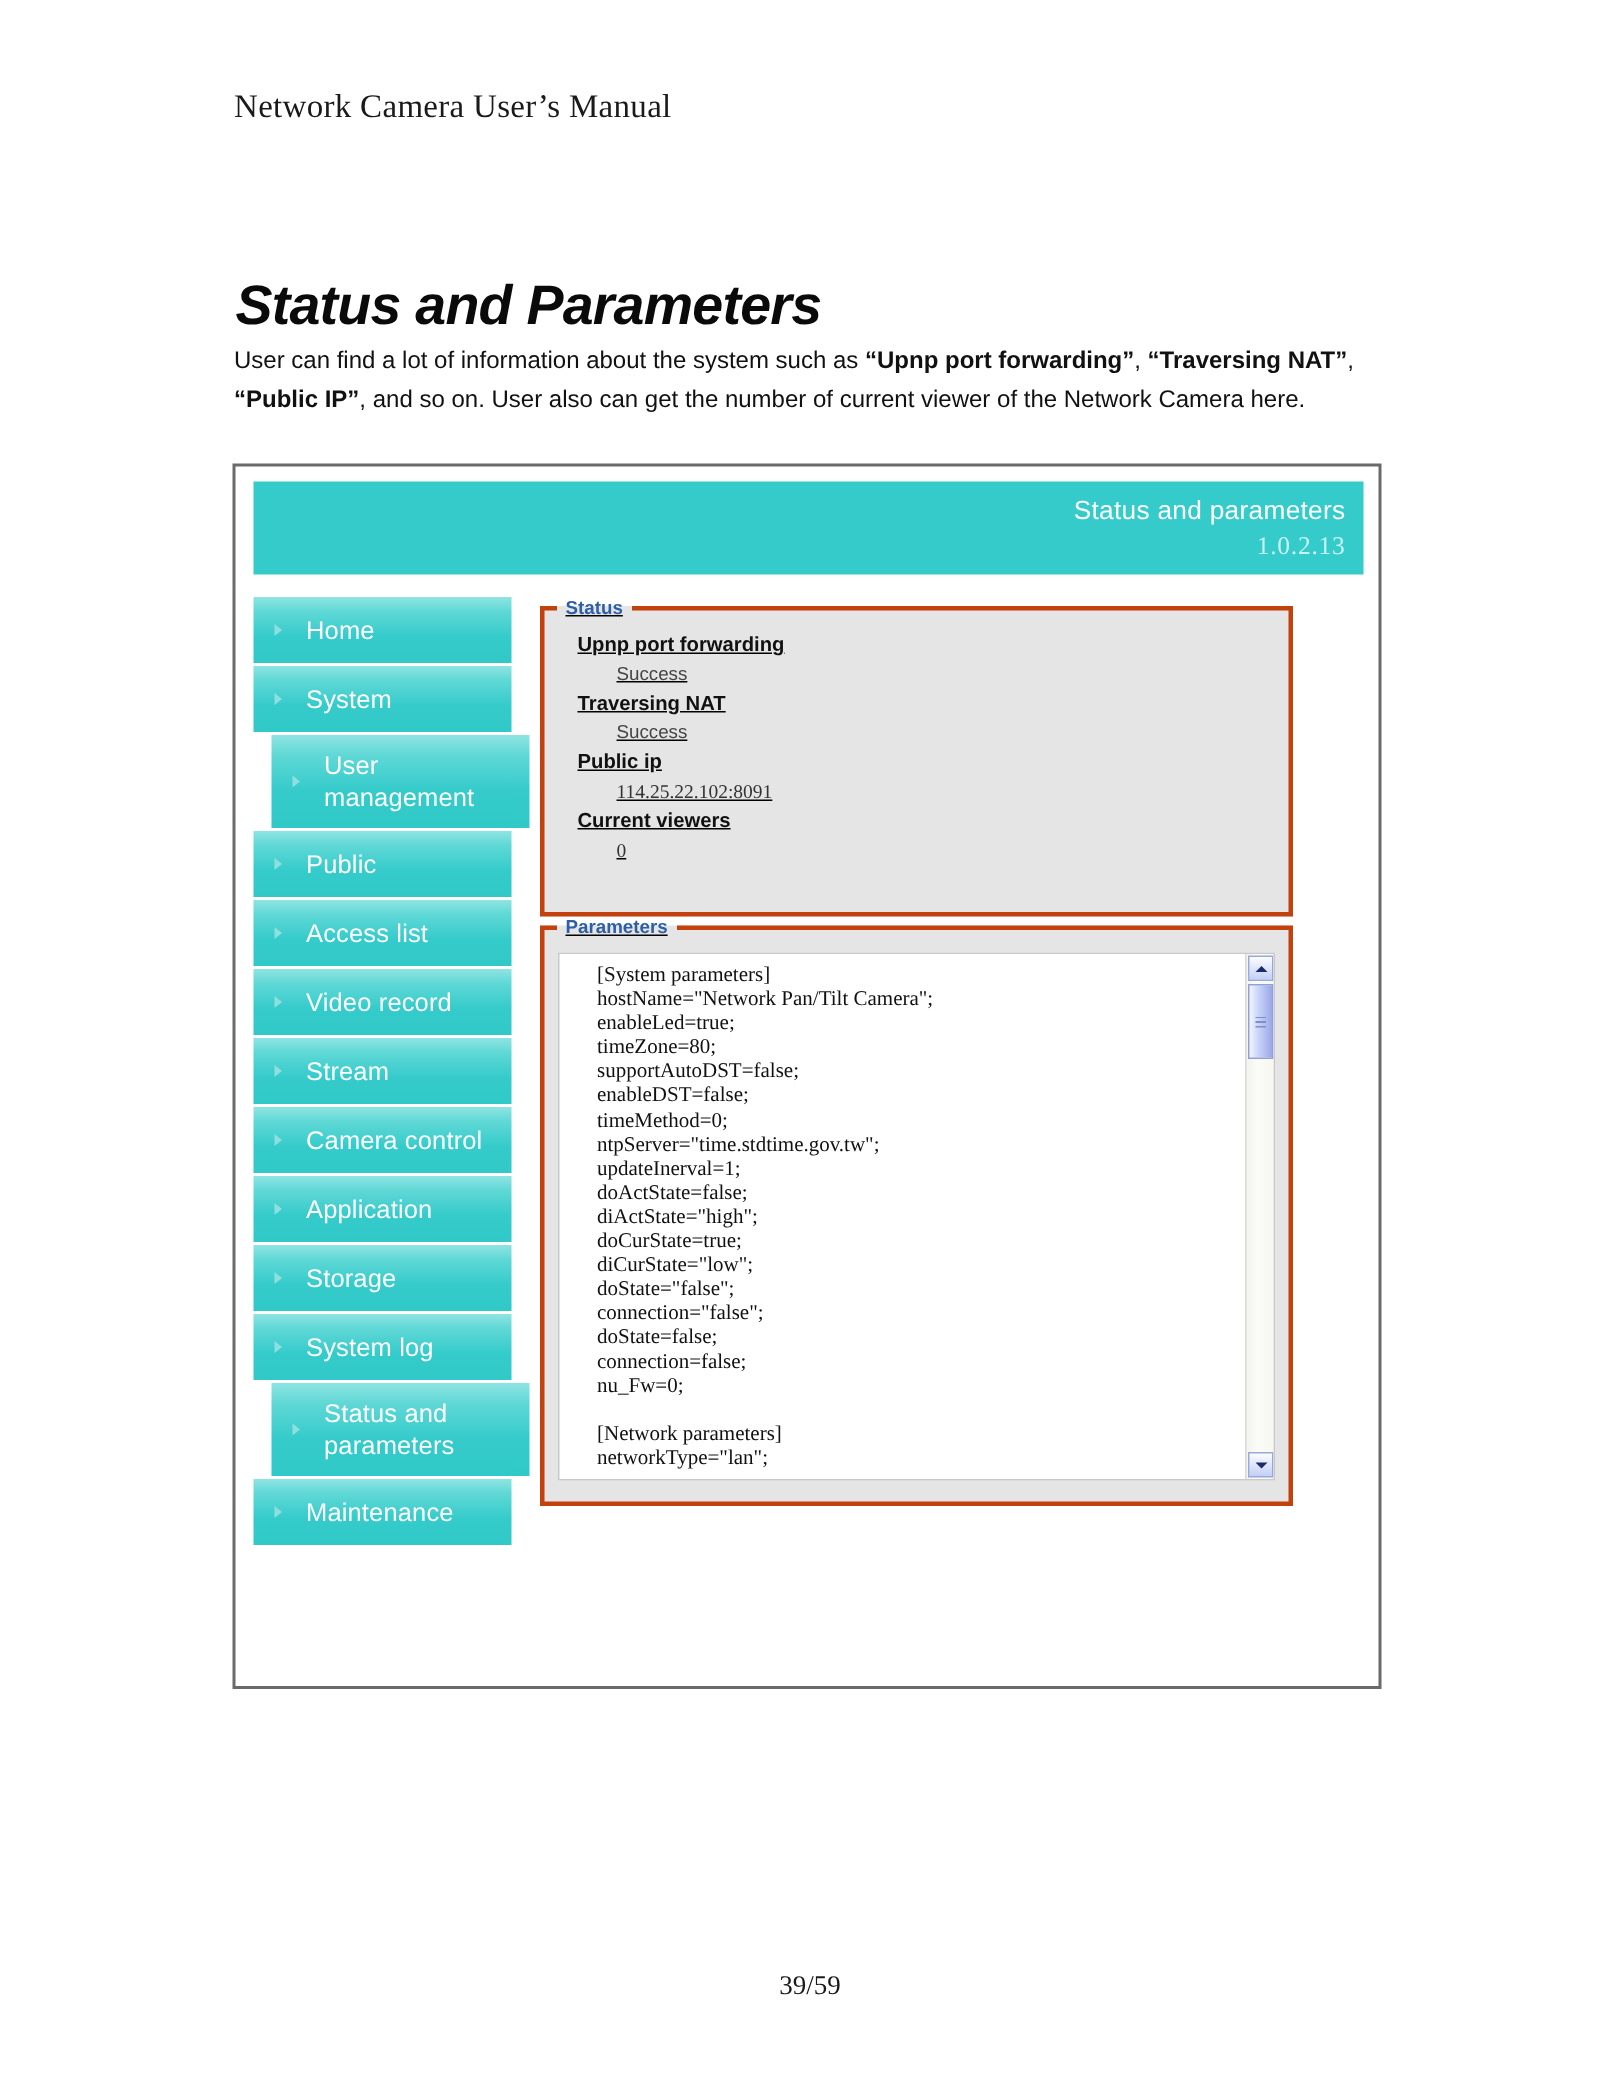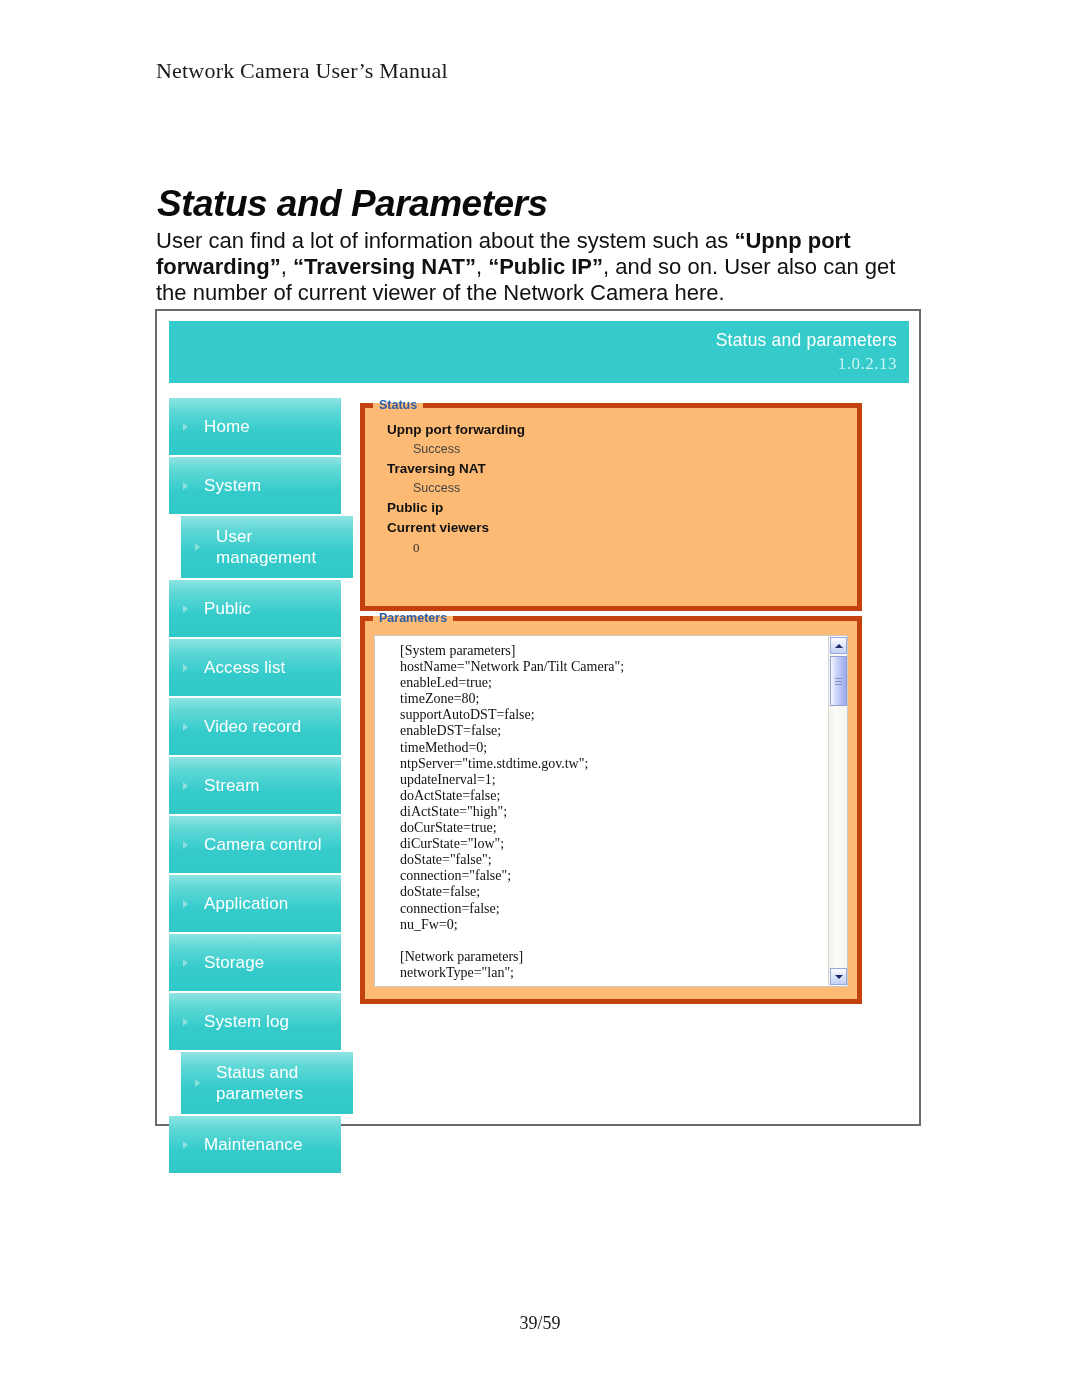--- a/index.html
+++ b/index.html
@@ -39,21 +39,21 @@
     letter-spacing: -0.5px;
     white-space: nowrap;
   }
 
   .doc-body {
     position: absolute;
     left: 156px;
     top: 228px;
     width: 768px;
     font-family: "Liberation Sans", sans-serif;
-    font-size: 22px;
+    font-size: 16px;
     line-height: 26px;
     color: #111111;
   }
   .doc-body b { font-weight: bold; }
 
   .doc-footer {
     position: absolute;
     left: 0;
     top: 1313px;
     width: 1080px;
@@ -116,21 +116,21 @@
     position: relative;
     width: 172px;
     box-sizing: border-box;
     margin-bottom: 2px;
     background: linear-gradient(to bottom, #8fe4e2 0%, #5fd8d6 22%, #35cbcb 60%, #31c8c8 100%);
     display: flex;
     align-items: center;
     padding-left: 14px;
     cursor: pointer;
   }
-  .nav-item.one-line { height: 57px; }
+  .nav-item.one-line { height: 44px; }
   .nav-item.two-line { height: 62px; margin-left: 12px; }
   .nav-bullet {
     width: 0;
     height: 0;
     border-top: 4px solid transparent;
     border-bottom: 4px solid transparent;
     border-left: 5px solid #8ee0de;
     margin-right: 16px;
     flex: 0 0 auto;
   }
@@ -144,25 +144,26 @@
 
   
   .content {
     position: absolute;
     left: 203px;
     top: 87px;
     width: 502px;
   }
 
   fieldset.panel {
-    border: 5px solid #c2410c;
+    border: 3px solid #c2410c;
     margin: 0;
     padding: 0;
-    background: #fdba74;
-    box-sizing: border-box;
+    background: #e5e5e5;
+    box-sizing: border-box;
+    text-decoration: underline;
   }
   fieldset.panel > legend {
     font-size: 12.5px;
     font-weight: bold;
     color: #2d5fa8;
     padding: 0 6px;
     margin-left: 8px;
   }
 
   
@@ -342,20 +343,21 @@
   <div class="content">
 
     <fieldset class="panel panel-status">
       <legend>Status</legend>
       <div class="status-list" id="status-list">
           <div class="status-key">Upnp port forwarding</div>
           <div class="status-val sans">Success</div>
           <div class="status-key">Traversing NAT</div>
           <div class="status-val sans">Success</div>
           <div class="status-key">Public ip</div>
+          <div class="status-val">114.25.22.102:8091</div>
           <div class="status-key">Current viewers</div>
           <div class="status-val">0</div>
         </div>
     </fieldset>
 
     <fieldset class="panel panel-params">
       <legend>Parameters</legend>
       <div class="params-box">
         <div class="params-text">[System parameters]
 hostName="Network Pan/Tilt Camera";

